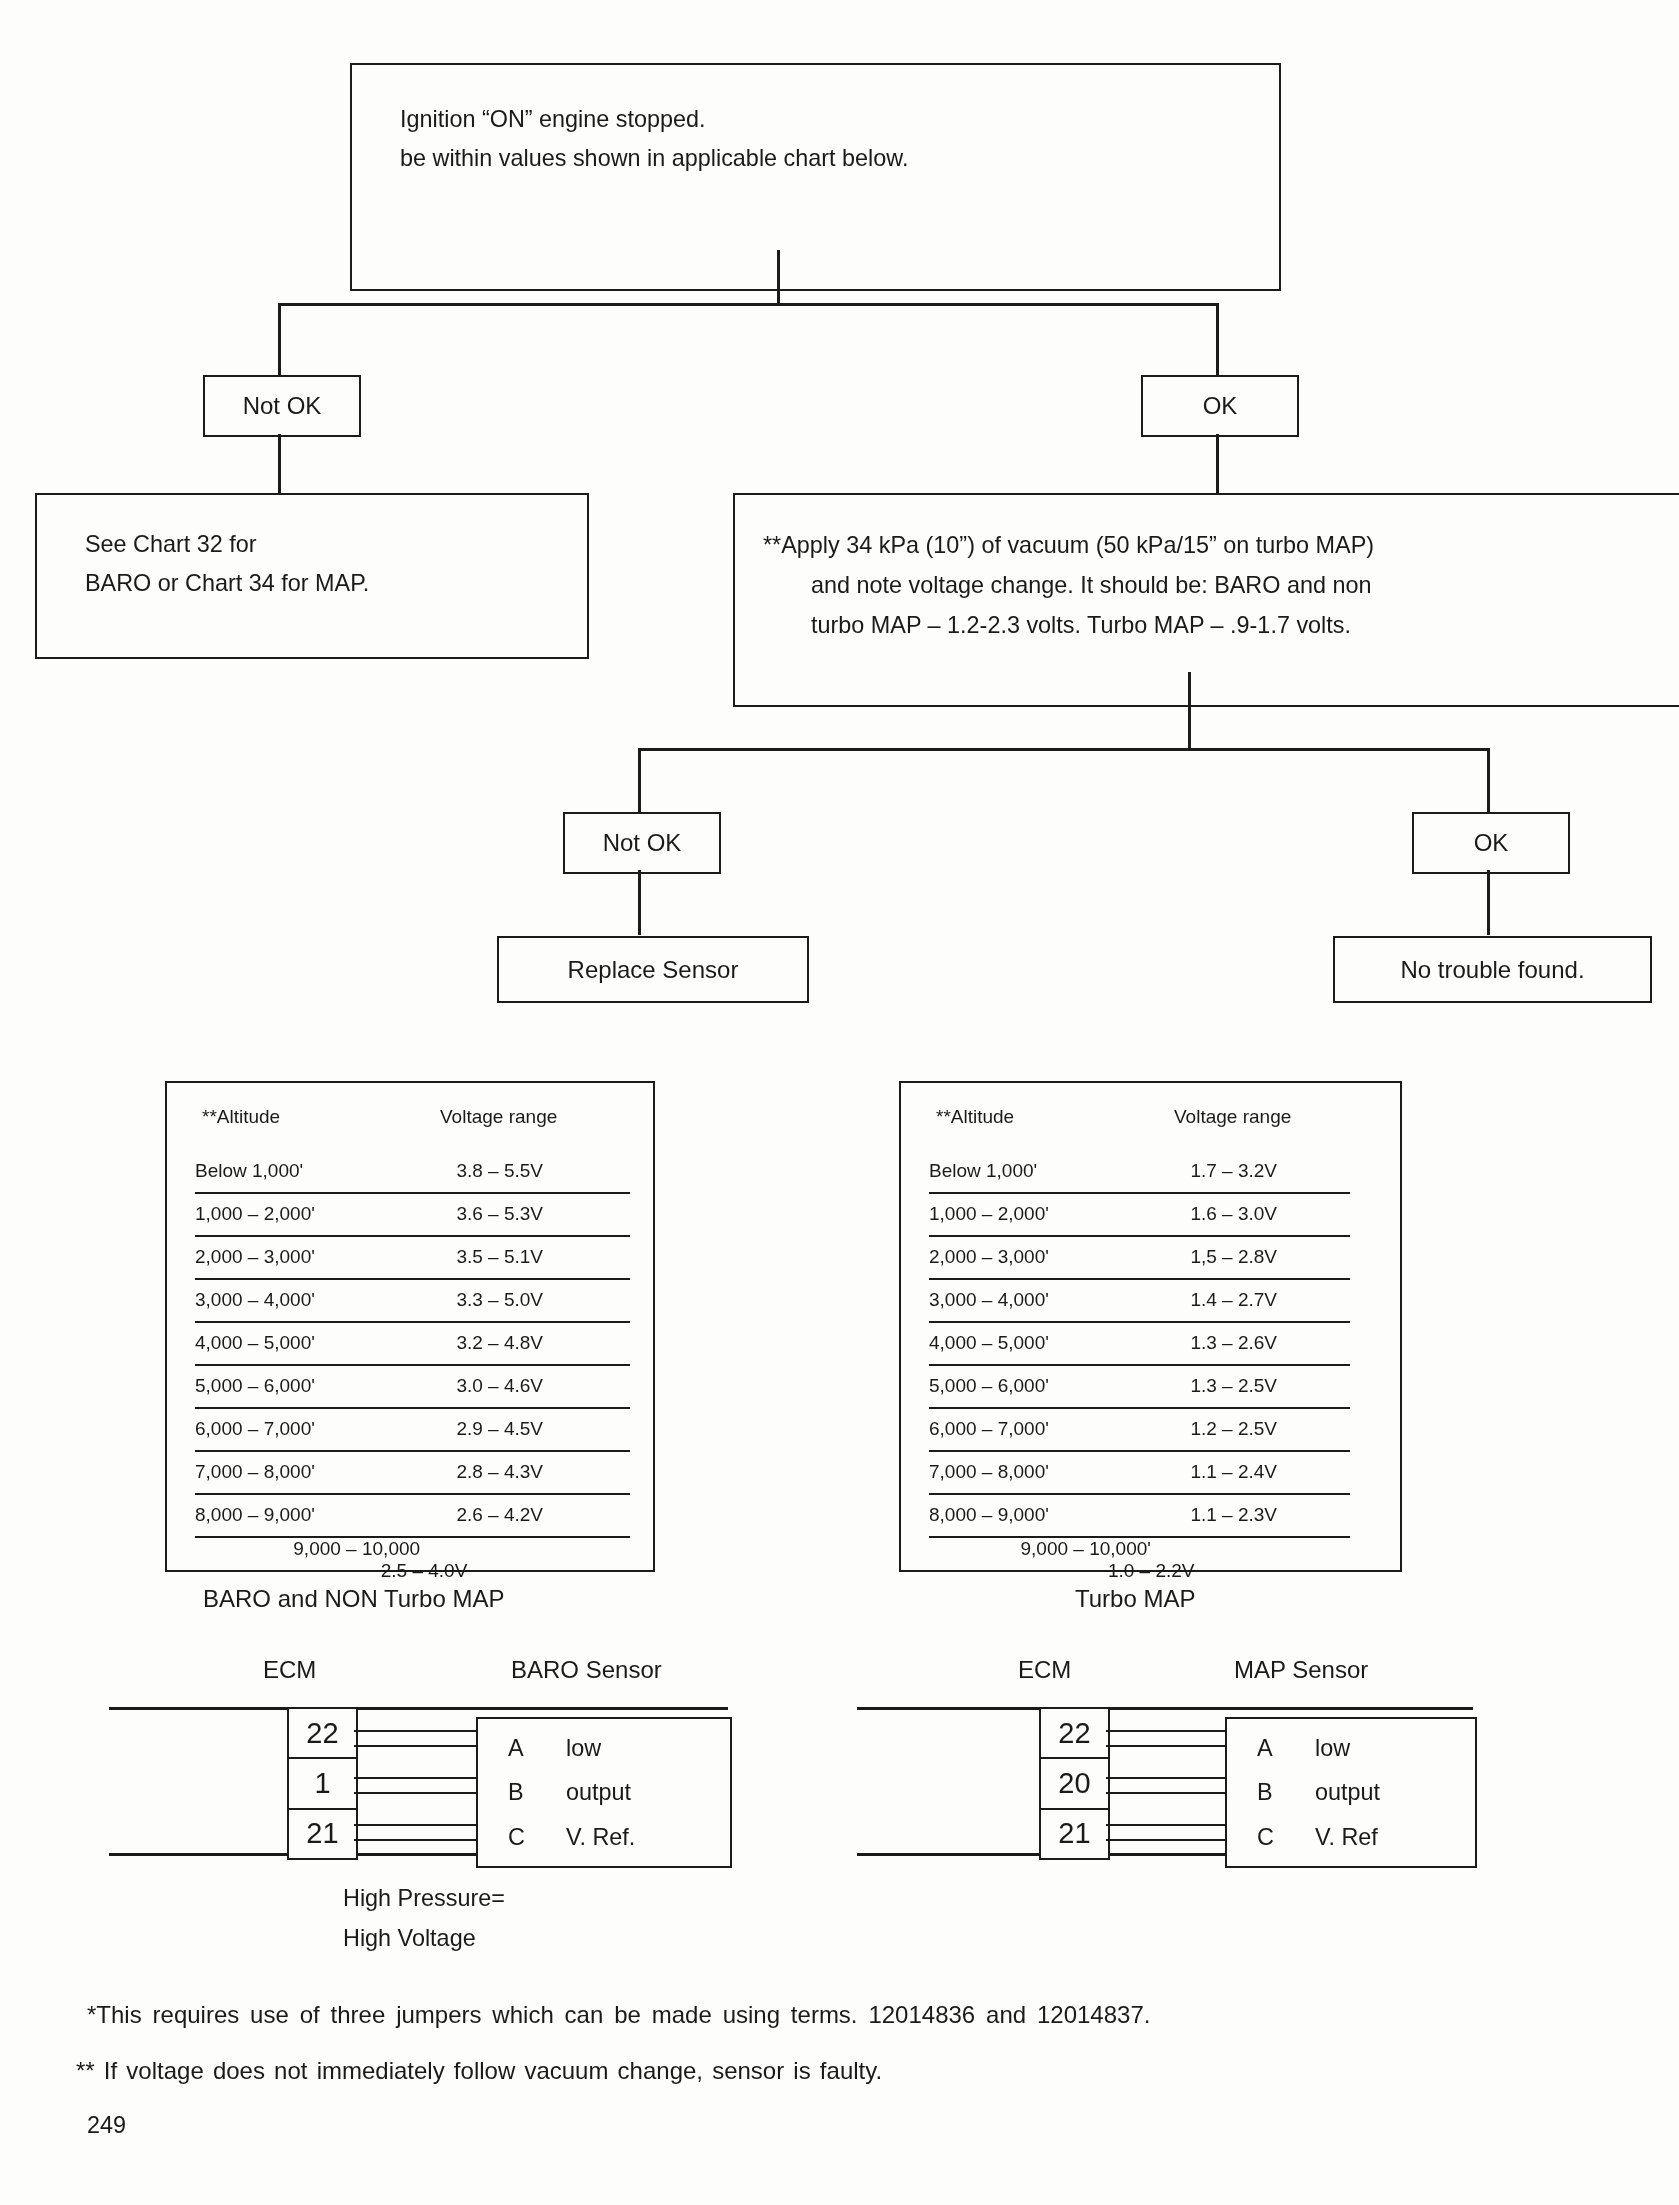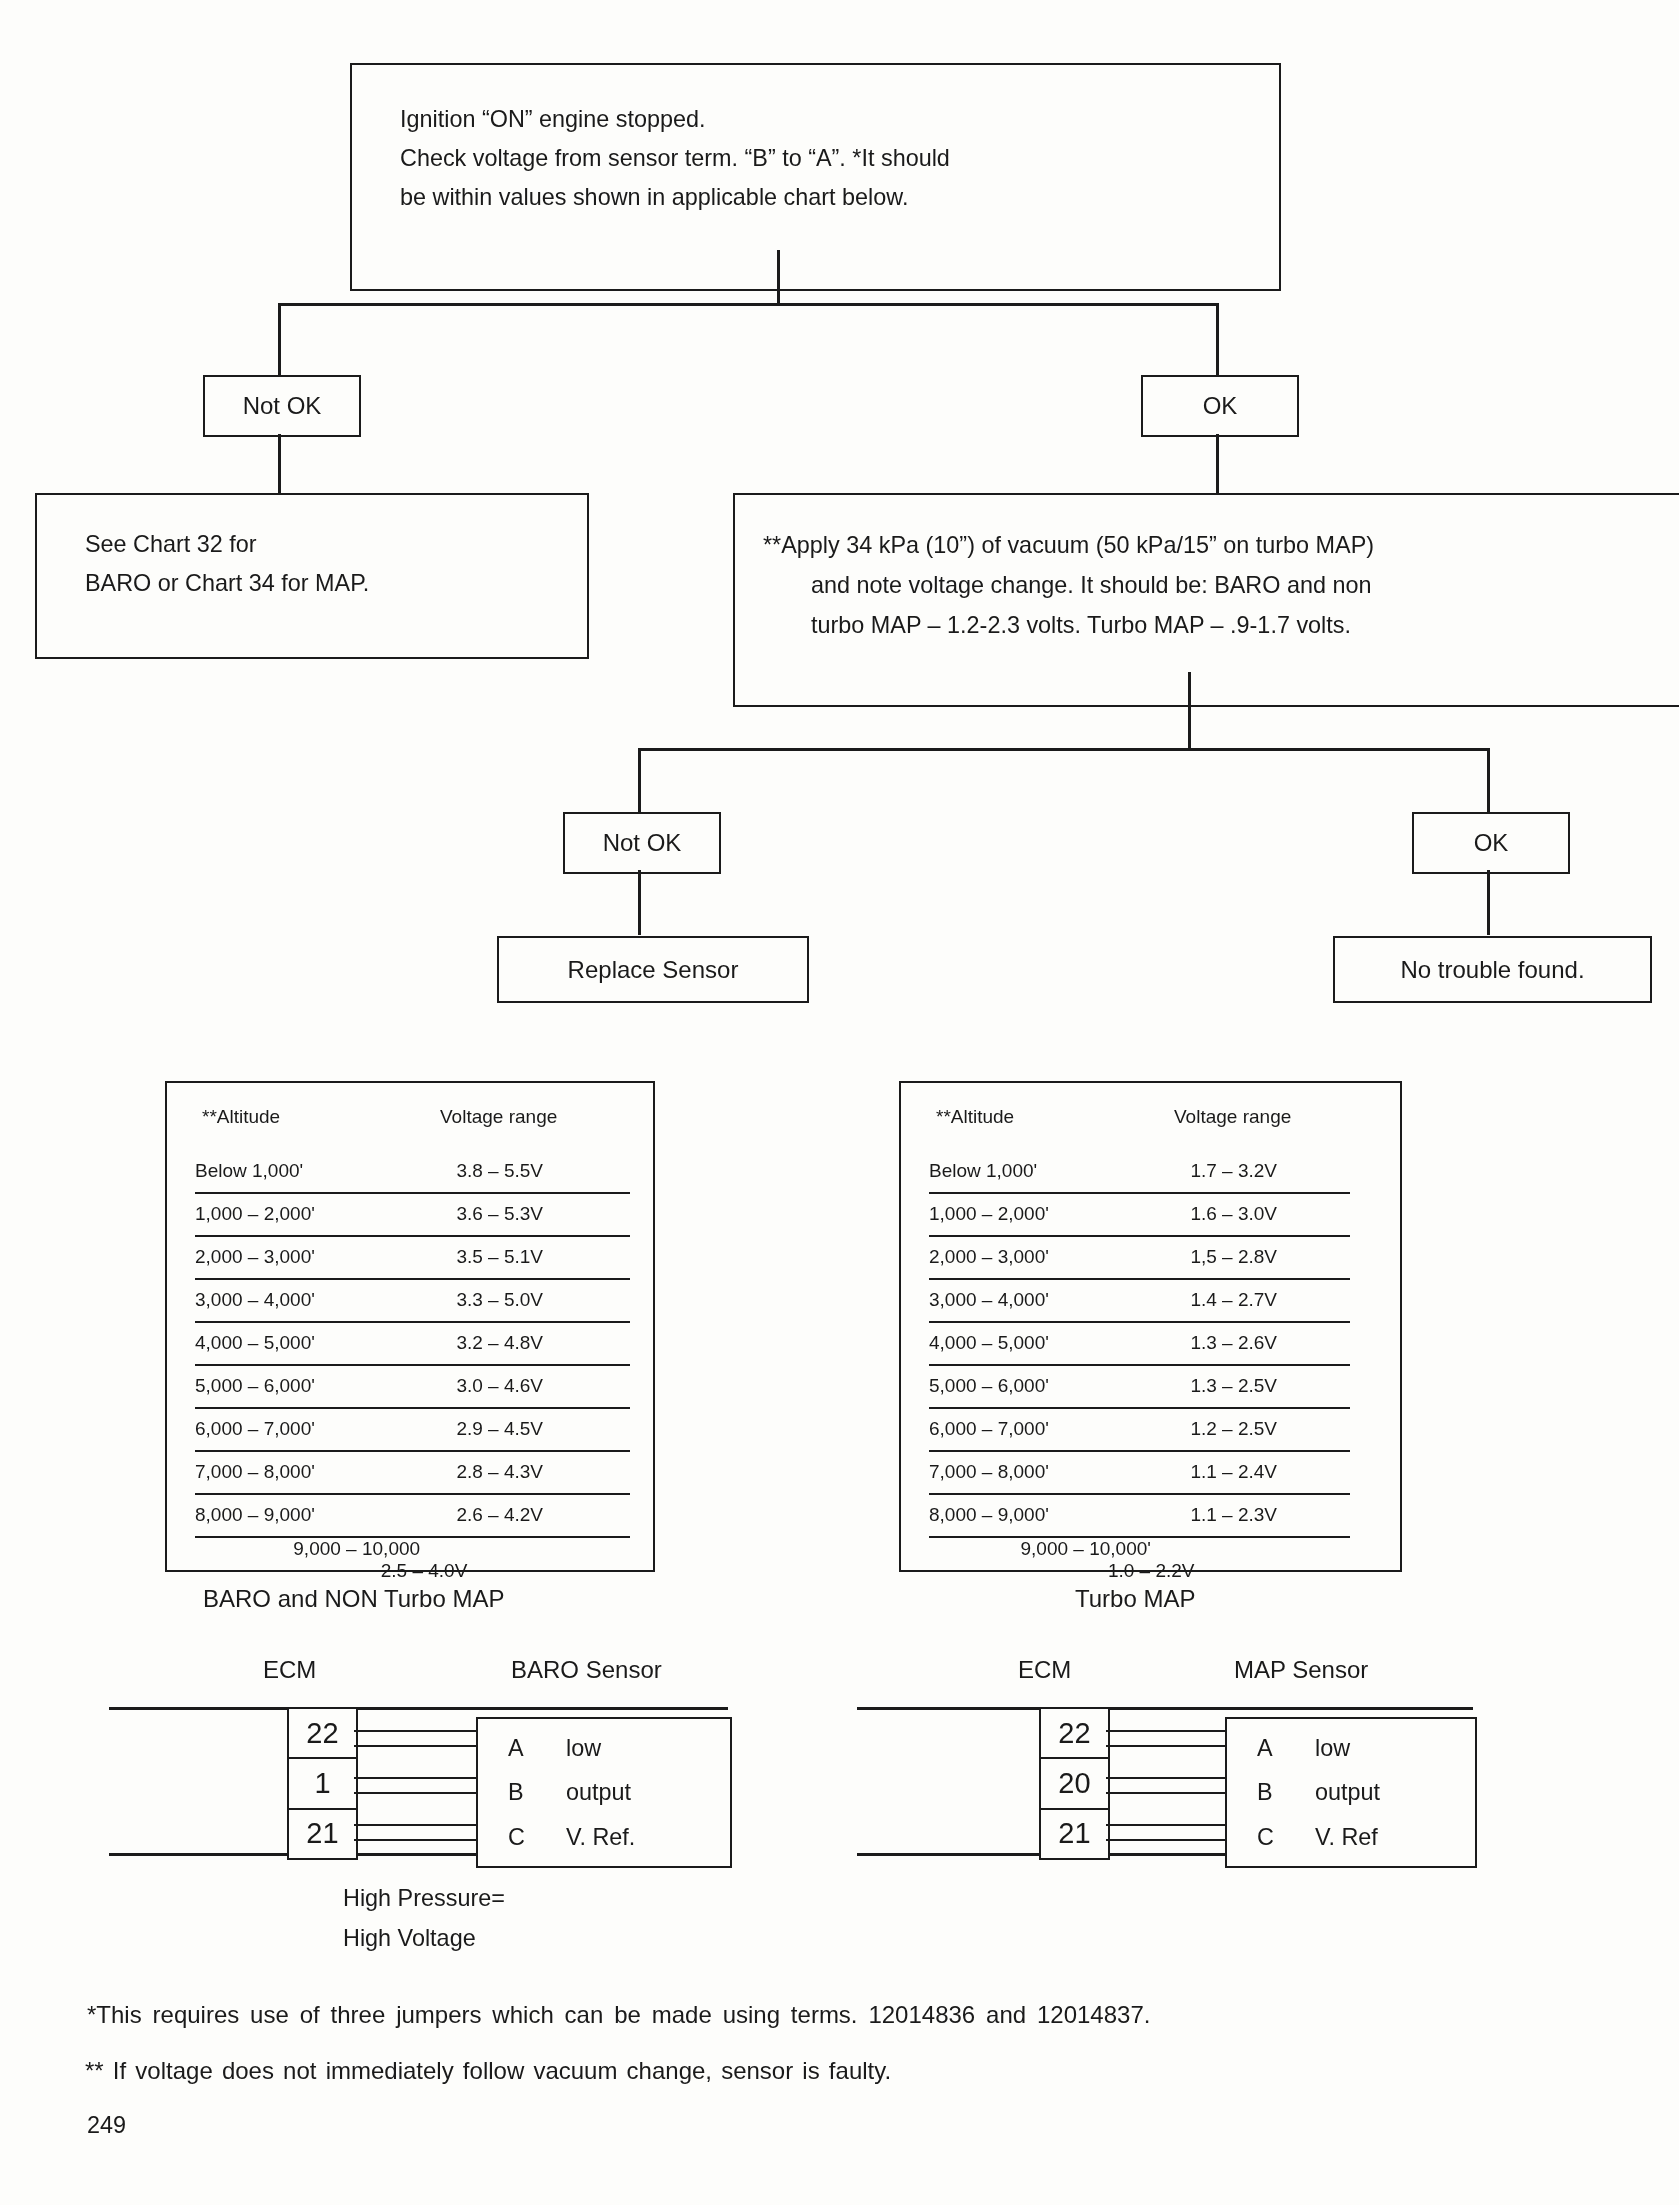--- a/index.html
+++ b/index.html
@@ -70,21 +70,20 @@
   .fn2 { word-spacing: 2.5px; }
   .page-num { position: absolute; font-size: 23.4px; }
 </style>
 </head>
 <body>
 
 <div class="page">
 
   <div class="box start-box flow-lines" style="left:350px; top:63px; width:862px; height:189px;">
     <div>Ignition “ON” engine stopped.</div>
-    <div>Check voltage from sensor term. “B” to “A”. *It should</div>
     <div>be within values shown in applicable chart below.</div>
   </div>
 
   <div class="line" style="left:777px; top:250px; width:2.5px; height:56px;"></div>
   <div class="line" style="left:278px; top:303px; width:941px; height:2.5px;"></div>
   <div class="line" style="left:278px; top:303px; width:2.5px; height:74px;"></div>
   <div class="line" style="left:1216px; top:303px; width:2.5px; height:74px;"></div>
 
   <div class="box center-box" style="left:203px; top:375px; width:154px; height:58px;">
     <span>Not OK</span>
@@ -290,17 +289,17 @@
       <span class="term-pin">B</span>
       <span>output</span>
     </div>
     <div class="term-row">
       <span class="term-pin">C</span>
       <span>V. Ref</span>
     </div>
   </div>
 
   <div class="footnote fn1" style="left:87px; top:2001px;">*This requires use of three jumpers which can be made using terms. 12014836 and 12014837.</div>
-  <div class="footnote fn2" style="left:85px; top:2057px;">** If voltage does not immediately follow vacuum change, sensor is faulty.</div>
+  <div class="footnote fn2" style="left:76px; top:2057px;">** If voltage does not immediately follow vacuum change, sensor is faulty.</div>
   <div class="page-num" style="left:87px; top:2112px;">249</div>
 
 </div>
 
 
 </body></html>

